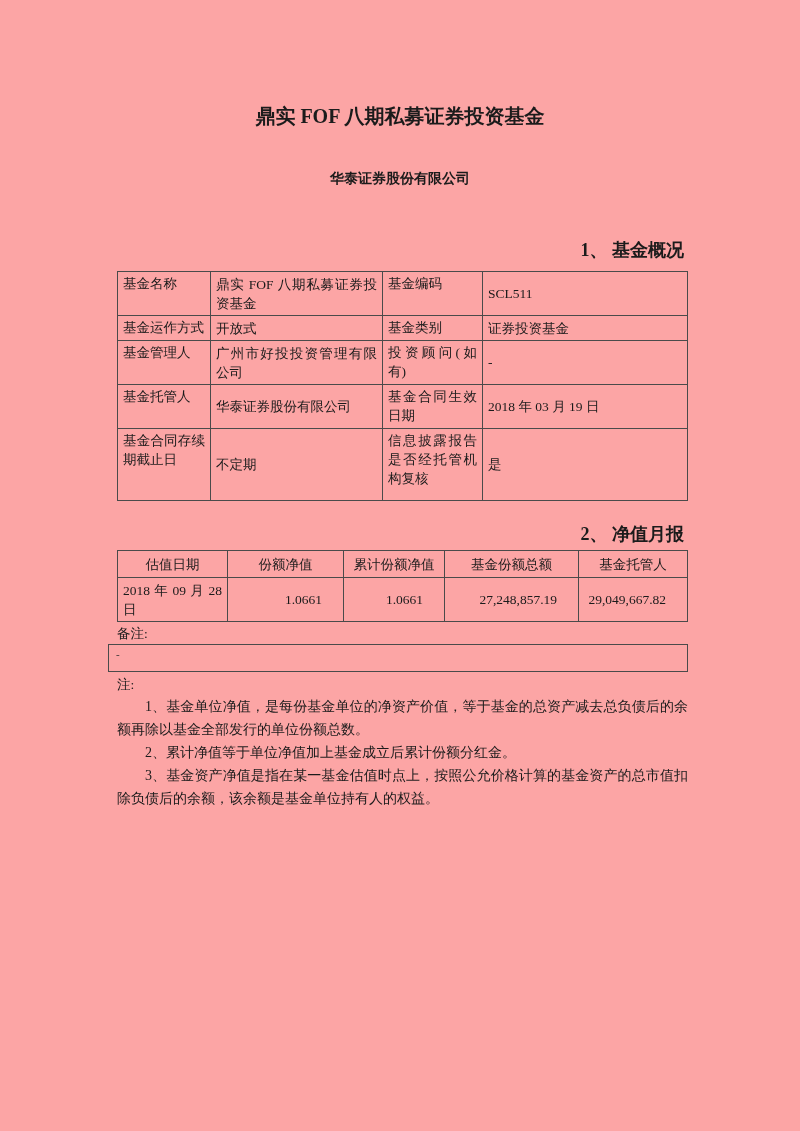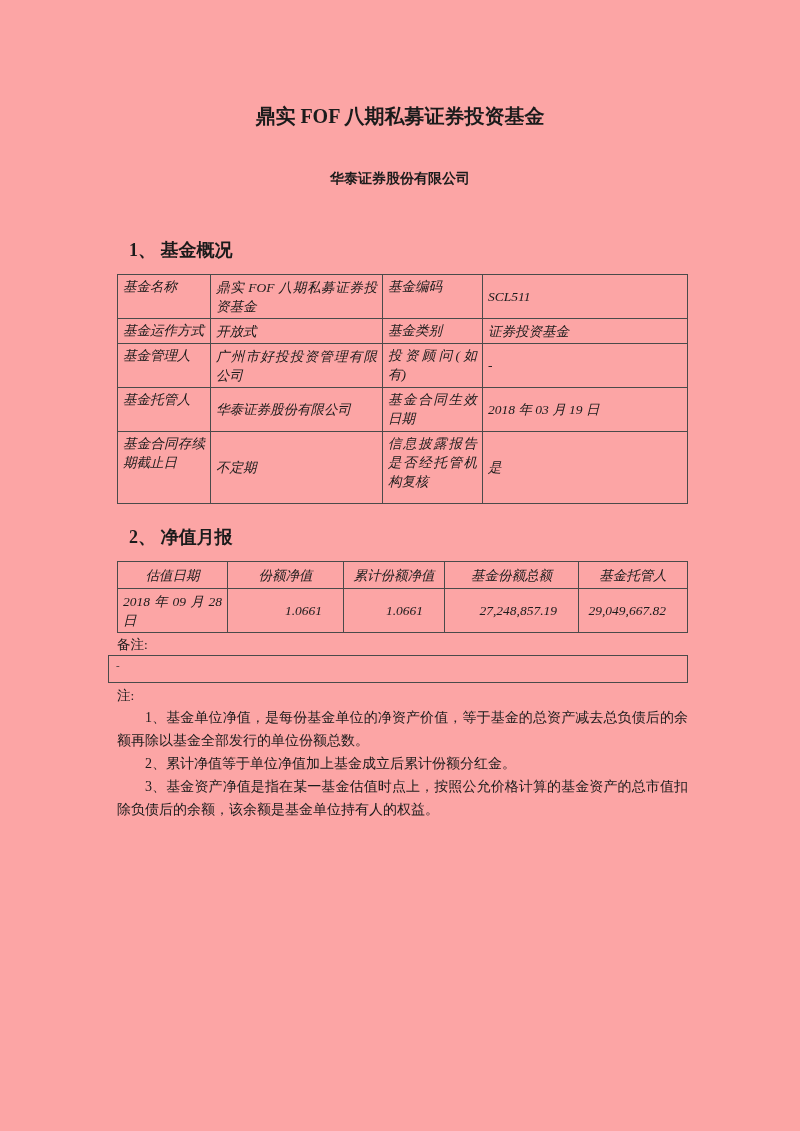--- a/index.html
+++ b/index.html
@@ -26,39 +26,39 @@
     text-align: center;
     font-size: 14px;
     font-weight: bold;
     line-height: 18px;
   }
   .content {
     margin-left: 117px;
     width: 571px;
   }
   .sec-heading {
-    margin: 12px;
+    margin: 4px;
     font-size: 18px;
     font-weight: bold;
     line-height: 24px;
+    text-align: right;
   }
   .sec-heading.first { margin-top: 50px; }
   .sec-heading.second { margin-top: 21px; }
 
   table {
     border-collapse: collapse;
     table-layout: fixed;
     width: 570px;
     font-size: 13.5px;
     line-height: 19px;
     color: #1b1b1b;
-    font-style: italic;
   }
   .t1 { margin-top: 9px; }
-  .t2 { margin-top: 10px; }
+  .t2 { margin-top: 4px; }
   td, th {
     border: 1px solid #4a4a4a;
     padding: 2px 5px;
     overflow: hidden;
   }
   .t1 .lbl {
     vertical-align: top;
     text-align: justify;
   }
   .t1 .val {

